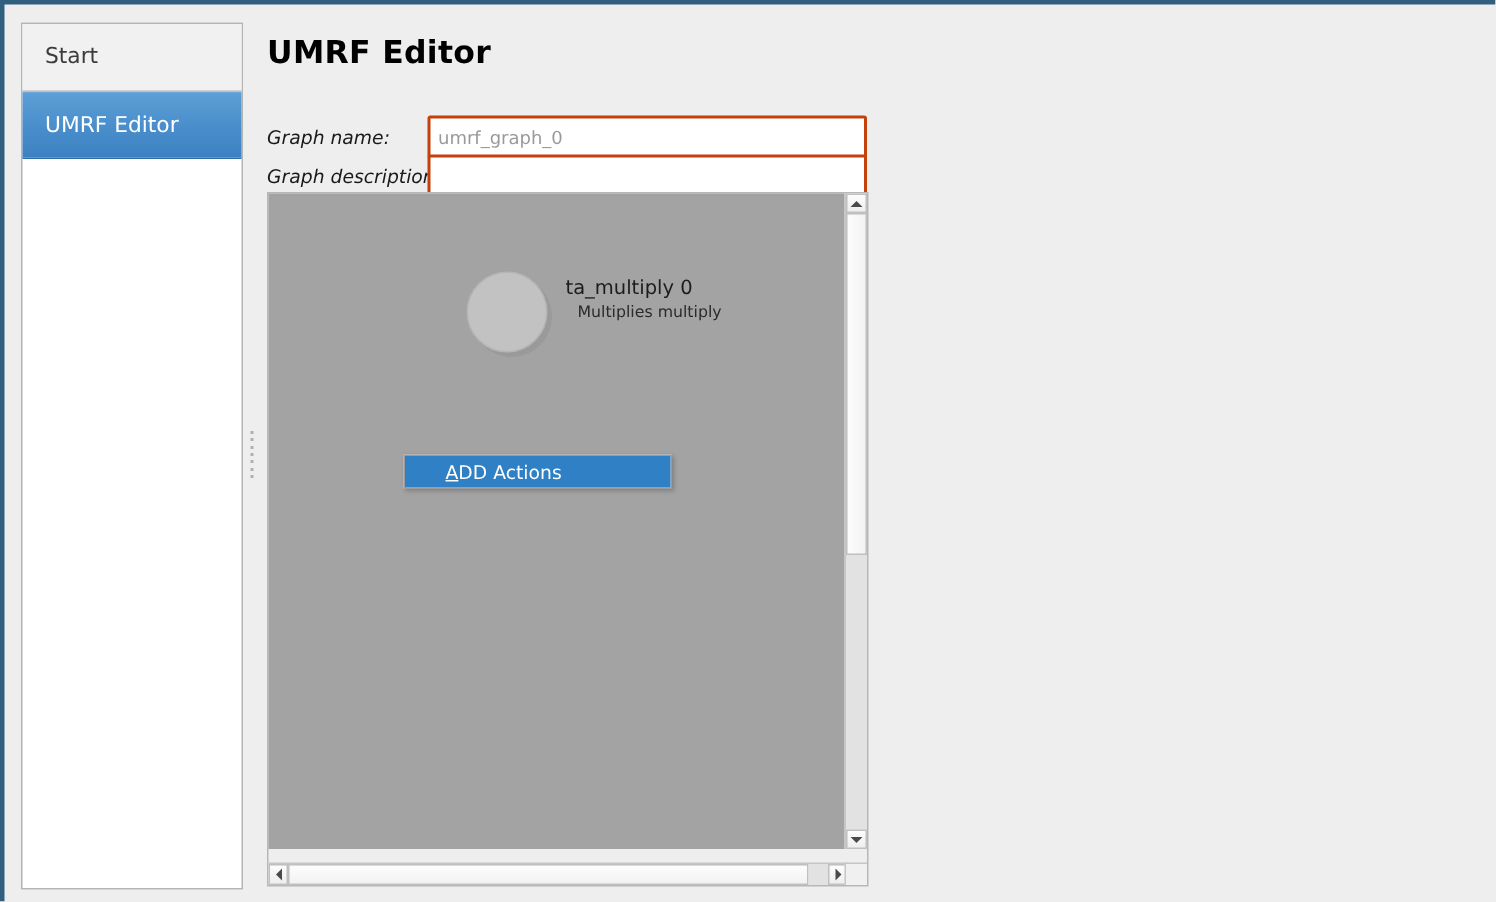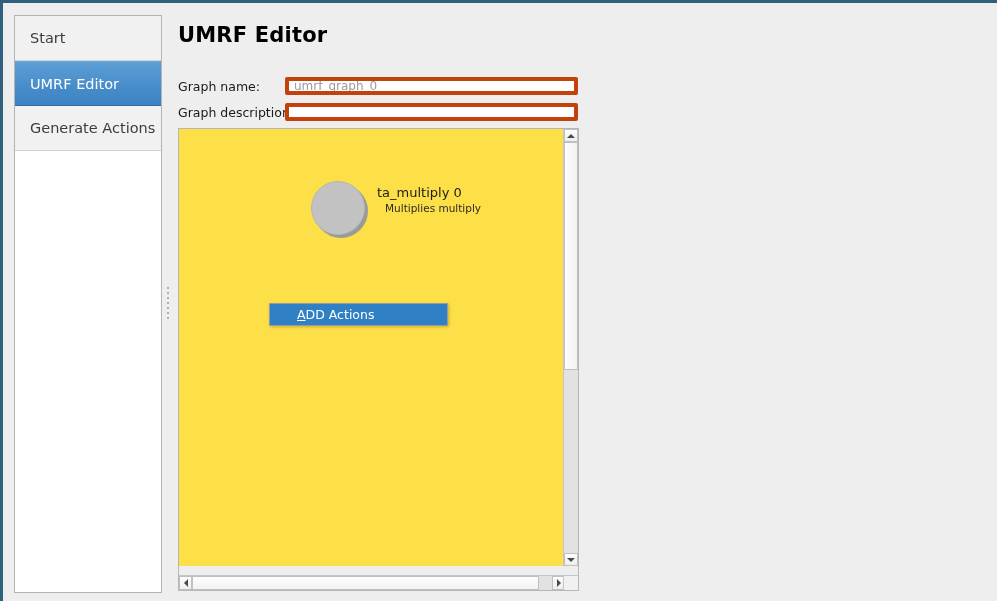--- a/index.html
+++ b/index.html
@@ -97,26 +97,27 @@
     display: flex;
     align-items: center;
     font-size: 12.5px;
     color: #1a1a1a;
   }
   #row-graph-name  { left: 0; top: 62px; }
   #row-graph-desc  { left: 0; top: 88px; }
   .form-label {
     width: 107px;
     white-space: nowrap;
+    font-style: italic;
   }
   .form-input {
     width: 293px;
-    height: 18px;
-    box-sizing: border-box;
-    border: 4px solid #c2410c;
+    height: 29px;
+    box-sizing: border-box;
+    border: 2px solid #c2410c;
     border-radius: 2px;
     background: #ffffff;
     padding: 0 5px;
     font-family: "DejaVu Sans", "Liberation Sans", sans-serif;
     font-size: 12px;
     color: #1a1a1a;
     outline: none;
   }
   .form-input::placeholder { color: #9a9a9a; opacity: 1; }
 
@@ -126,21 +127,21 @@
     left: 0; top: 113px;
     width: 401px; height: 463px;
     border: 1px solid #b7b7b7;
     background: #eeeeee;
     box-sizing: border-box;
   }
   #graph-canvas {
     position: absolute;
     left: 0; top: 0;
     width: 386px; height: 437px;
-    background: #fde047;
+    background: #a3a3a3;
     overflow: hidden;
   }
 
   
   #graph-node {
     position: absolute;
     left: 130px; top: 50px;
     width: 230px; height: 70px;
   }
   .node-circle-shadow {
@@ -300,23 +301,20 @@
 
 <div id="window-frame">
 
   <div id="sidebar-panel">
     <div class="sidebar-item">
       <span>Start</span>
     </div>
     <div class="sidebar-item selected">
       <span>UMRF Editor</span>
     </div>
-    <div class="sidebar-item">
-      <span>Generate Actions</span>
-    </div>
   </div>
 
   <div id="splitter">
     <div id="splitter-handle"></div>
   </div>
 
   <div id="main-content">
 
     <div id="page-title">UMRF Editor</div>
 

